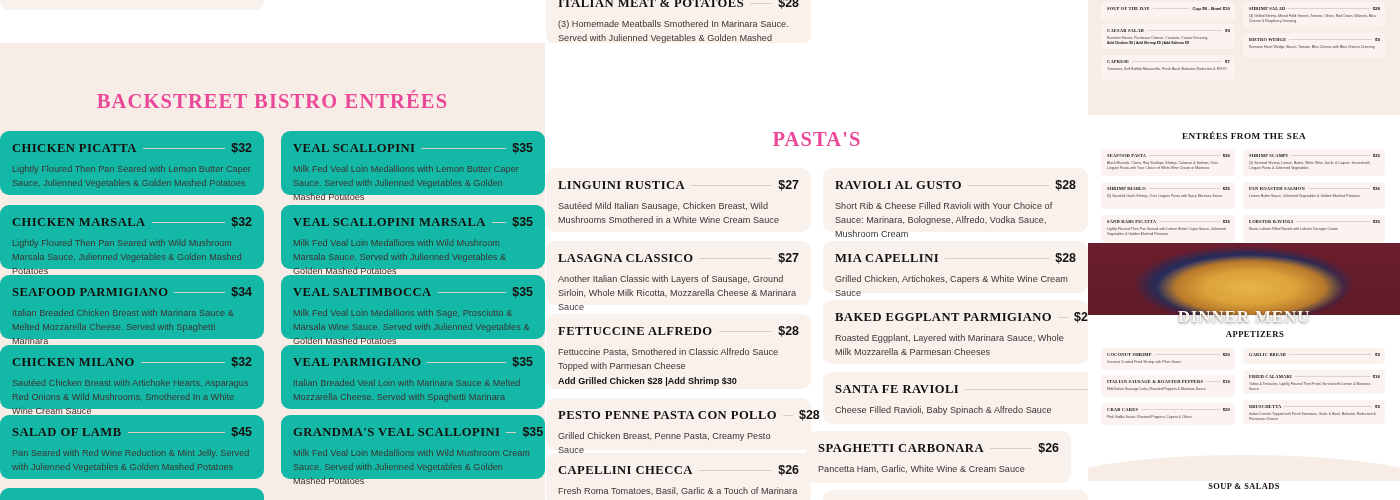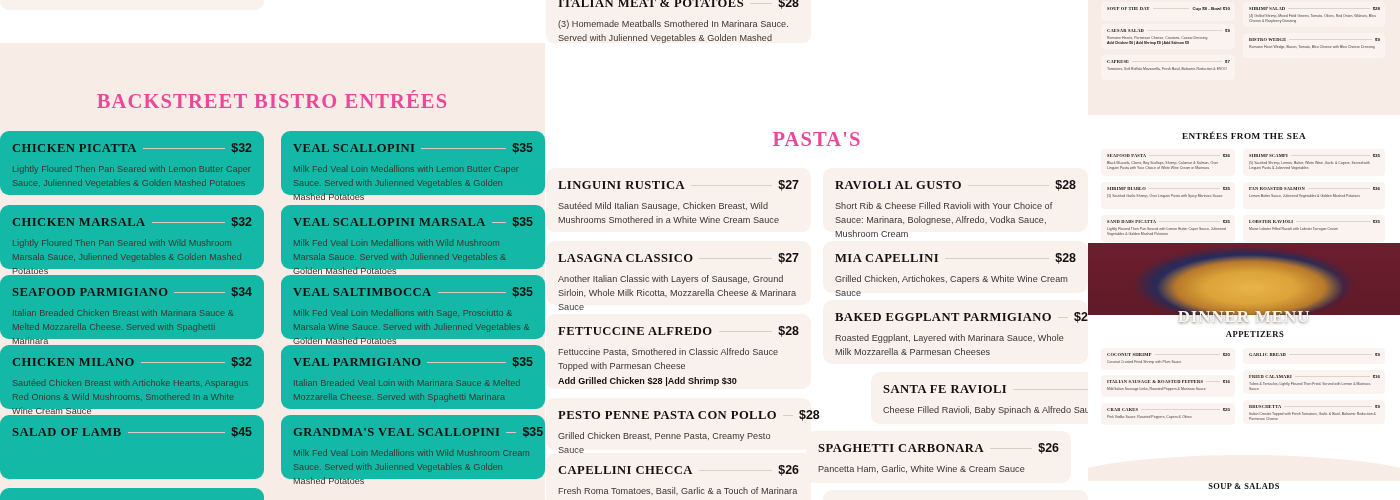--- a/index.html
+++ b/index.html
@@ -333,20 +333,21 @@
       </div>
       <div class="item-desc">Sautéed Chicken Breast with Artichoke Hearts, Asparagus Red Onions &amp; Wild Mushrooms, Smothered In a White Wine Cream Sauce</div>
     </div>
 
     <div class="card" style="left:0; top:415px; width:264px; height:64px;">
       <div class="card-head">
         <span class="item-name">SALAD OF LAMB</span>
         <span class="leader"></span>
         <span class="item-price">$45</span>
       </div>
+      <div class="item-desc">Pan Seared with Red Wine Reduction &amp; Mint Jelly. Served with Julienned Vegetables &amp; Golden Mashed Potatoes</div>
     </div>
 
     <div class="card" style="left:0; top:488px; width:264px; height:64px;">
       <div class="card-head">
         <span class="item-name">ITALIAN MEAT &amp; POTATOES</span>
 
         <span class="item-price">$28</span>
       </div>
     </div>
 
@@ -464,21 +465,21 @@
 
     <div class="card tint" style="left:823px; top:300px; width:265px; height:64px;">
       <div class="card-head">
         <span class="item-name">BAKED EGGPLANT PARMIGIANO</span>
         <span class="leader"></span>
         <span class="item-price">$26</span>
       </div>
       <div class="item-desc">Roasted Eggplant, Layered with Marinara Sauce, Whole Milk Mozzarella &amp; Parmesan Cheeses</div>
     </div>
 
-    <div class="card tint" style="left:823px; top:372px; width:318px; height:52px;margin-left:48px;">
+    <div class="card tint" style="left:823px; top:372px; width:318px; height:52px;">
       <div class="card-head">
         <span class="item-name">SANTA FE RAVIOLI</span>
         <span class="leader"></span>
         <span class="item-price">$26</span>
       </div>
       <div class="item-desc">Cheese Filled Ravioli, Baby Spinach &amp; Alfredo Sauce</div>
     </div>
 
     <div class="card tint" style="left:806px; top:431px; width:265px; height:52px;">
       <div class="card-head">

